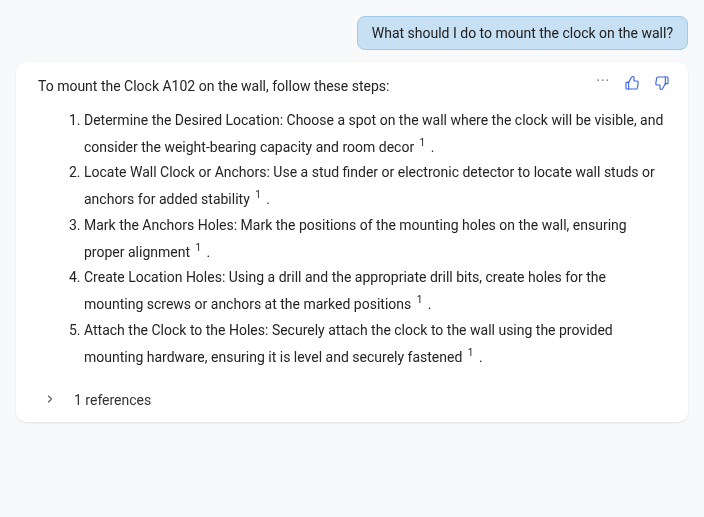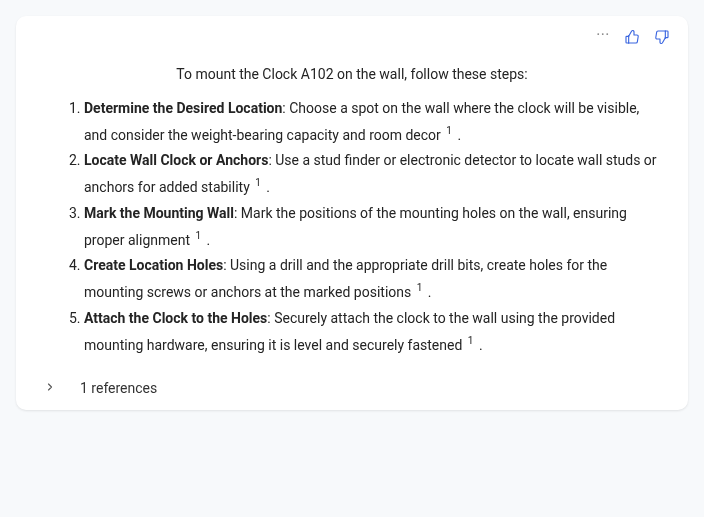--- a/index.html
+++ b/index.html
@@ -46,60 +46,63 @@
   }
   .card-actions .more {
     color: #888;
     letter-spacing: 1px;
     font-weight: 600;
     font-size: 12px;
     padding-bottom: 4px;
   }
   .card-actions svg { display: block; }
   .intro {
-    margin-top: 34px;
     margin-bottom: 14px;
-    text-align: center;
   }
   ol.steps {
     list-style: decimal;
     padding-left: 46px;
   }
   ol.steps li {
     margin-bottom: 0;
     line-height: 1.85;
   }
-  .step-title { font-weight: 700; margin-top: 12px; }
+  .step-title { font-weight: 400; margin-top: 12px; }
   .sup {
     font-size: 10px;
     vertical-align: super;
     padding: 0 2px;
   }
   .closing {
     margin-top: 10px;
     margin-left: 46px;
     line-height: 1.6;
   }
   .references {
     display: flex;
     align-items: center;
-    gap: 24px;
+    gap: 18px;
     margin-top: 22px;
     margin-left: 6px;
     color: #333;
     font-size: 14px;
     cursor: pointer;
   }
   .references .chev { color: #555; }
 </style>
 </head>
 <body>
 
 <div class="chat-container">
 
+  <div class="user-row">
+    <div class="user-bubble">
+      <span>What should I do to mount the clock on the wall?</span>
+    </div>
+  </div>
 
   <div class="assistant-card">
 
     <div class="card-actions">
       <span class="more">···</span>
       <span>
         <svg width="16" height="16" viewBox="0 0 24 24" fill="none" stroke="#3b66e0" stroke-width="1.7" stroke-linecap="round" stroke-linejoin="round">
           <path d="M7 10v11"></path>
           <path d="M7 21H4a1 1 0 0 1-1-1v-8a1 1 0 0 1 1-1h3"></path>
           <path d="M7 11l4.5-8A2 2 0 0 1 15 4v5h4.3a2 2 0 0 1 2 2.3l-1.3 8a2 2 0 0 1-2 1.7H7"></path>
@@ -117,21 +120,21 @@
     <p class="intro">To mount the Clock A102 on the wall, follow these steps:</p>
 
     <ol class="steps">
       <li>
         <span class="step-title">Determine the Desired Location</span><span>: Choose a spot on the wall where the clock will be visible, and consider the weight-bearing capacity and room decor </span><span class="sup">1</span><span> .</span>
       </li>
       <li>
         <span class="step-title">Locate Wall Clock or Anchors</span><span>: Use a stud finder or electronic detector to locate wall studs or anchors for added stability </span><span class="sup">1</span><span> .</span>
       </li>
       <li>
-        <span class="step-title">Mark the Mounting Wall</span><span>: Mark the positions of the mounting holes on the wall, ensuring proper alignment </span><span class="sup">1</span><span> .</span>
+        <span class="step-title">Mark the Anchors Holes</span><span>: Mark the positions of the mounting holes on the wall, ensuring proper alignment </span><span class="sup">1</span><span> .</span>
       </li>
       <li>
         <span class="step-title">Create Location Holes</span><span>: Using a drill and the appropriate drill bits, create holes for the mounting screws or anchors at the marked positions </span><span class="sup">1</span><span> .</span>
       </li>
       <li>
         <span class="step-title">Attach the Clock to the Holes</span><span>: Securely attach the clock to the wall using the provided mounting hardware, ensuring it is level and securely fastened </span><span class="sup">1</span><span> .</span>
       </li>
     </ol>
 
 

